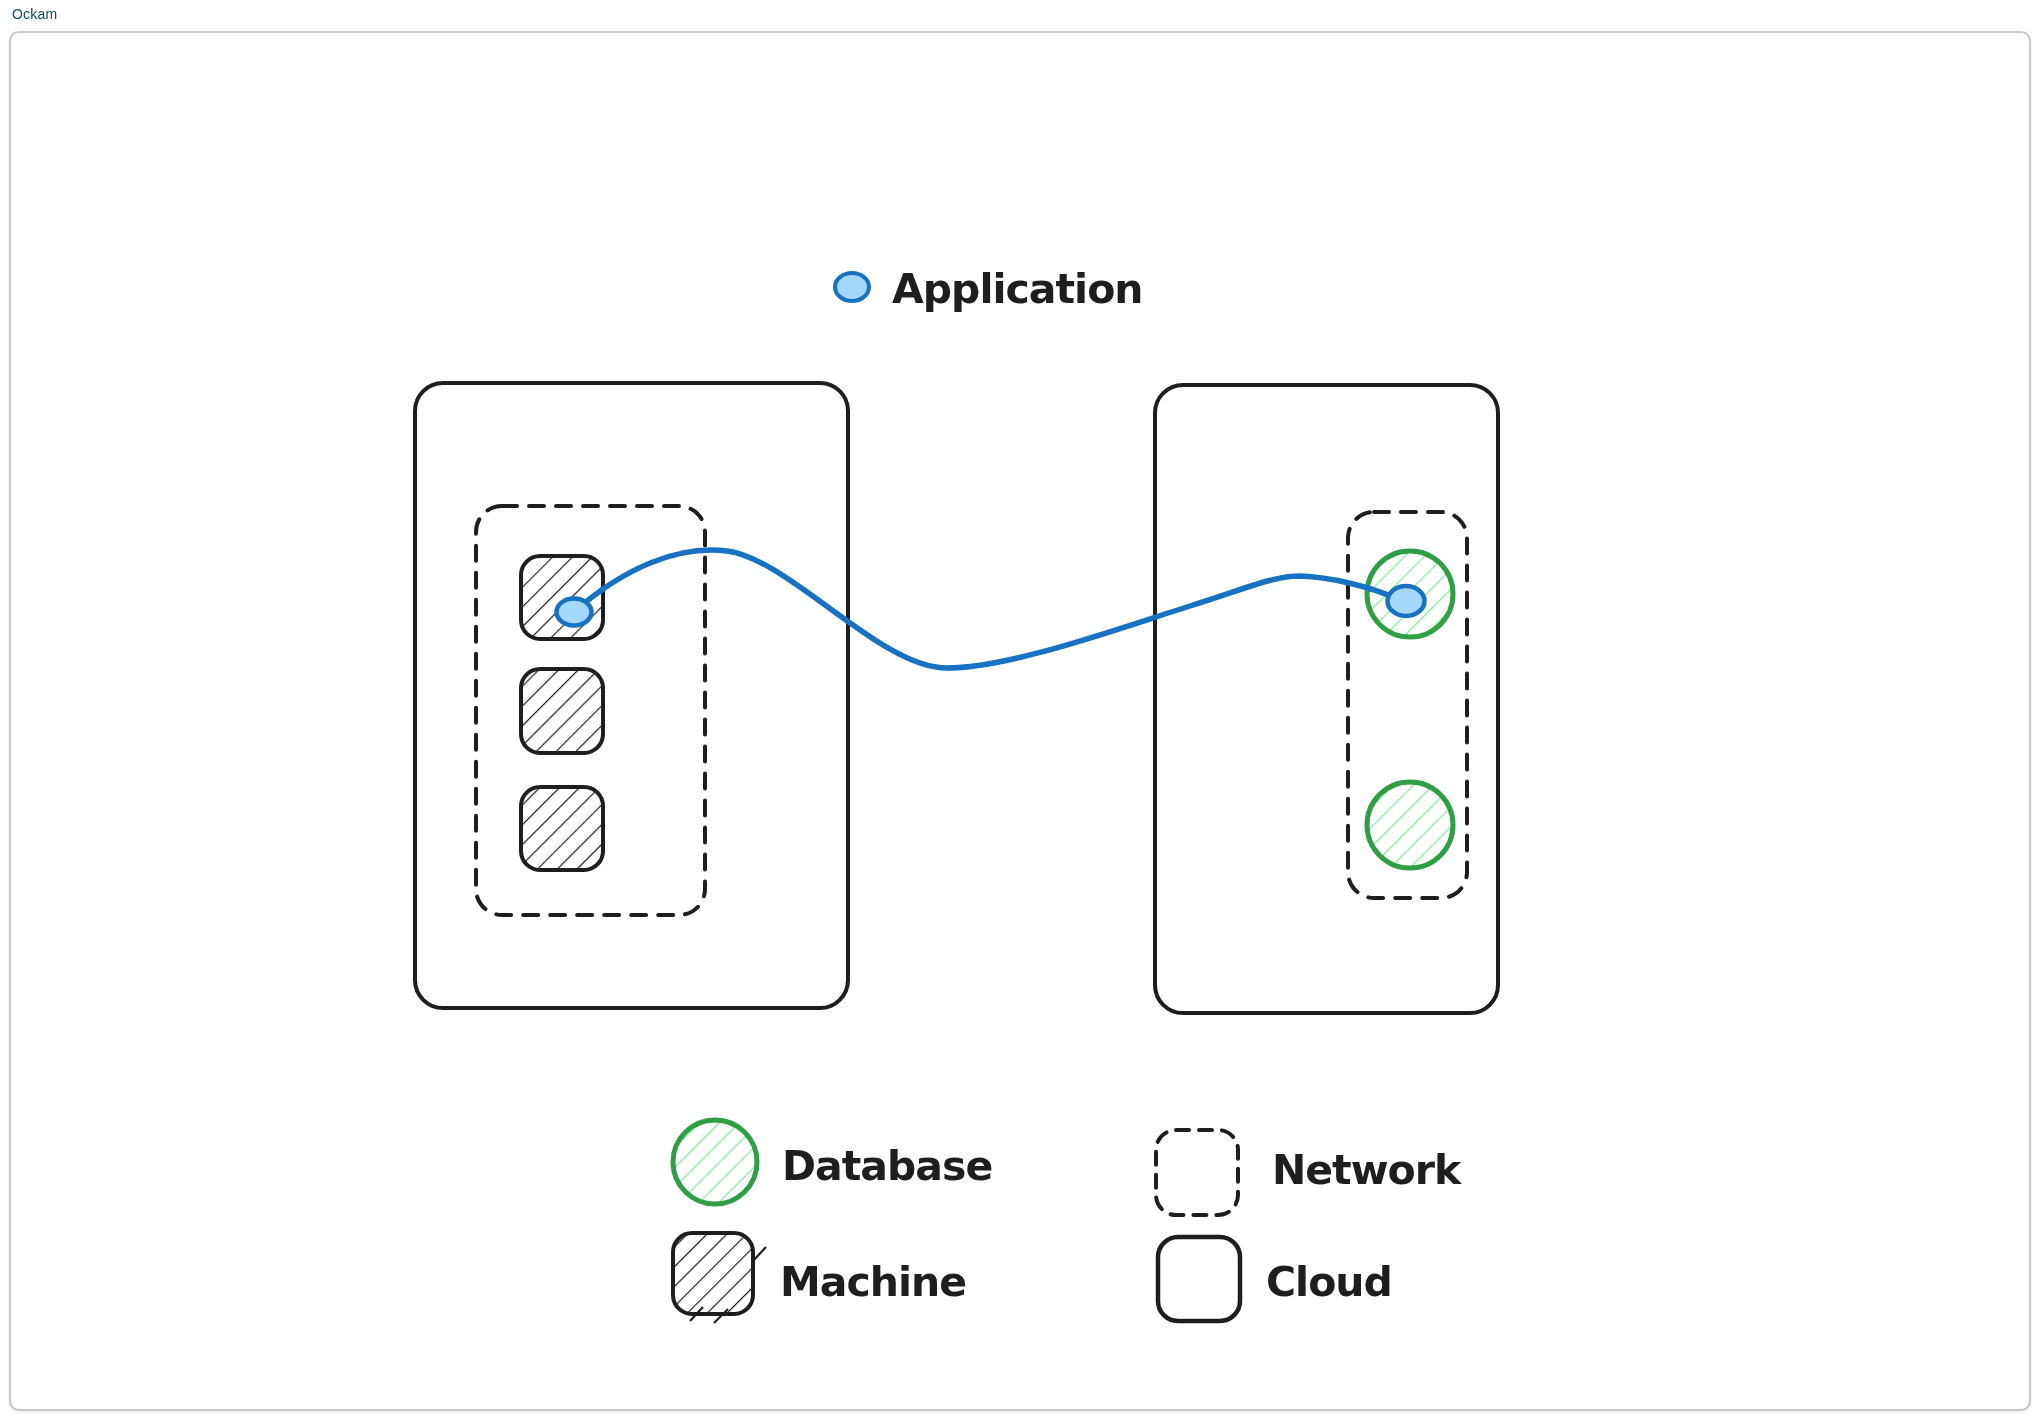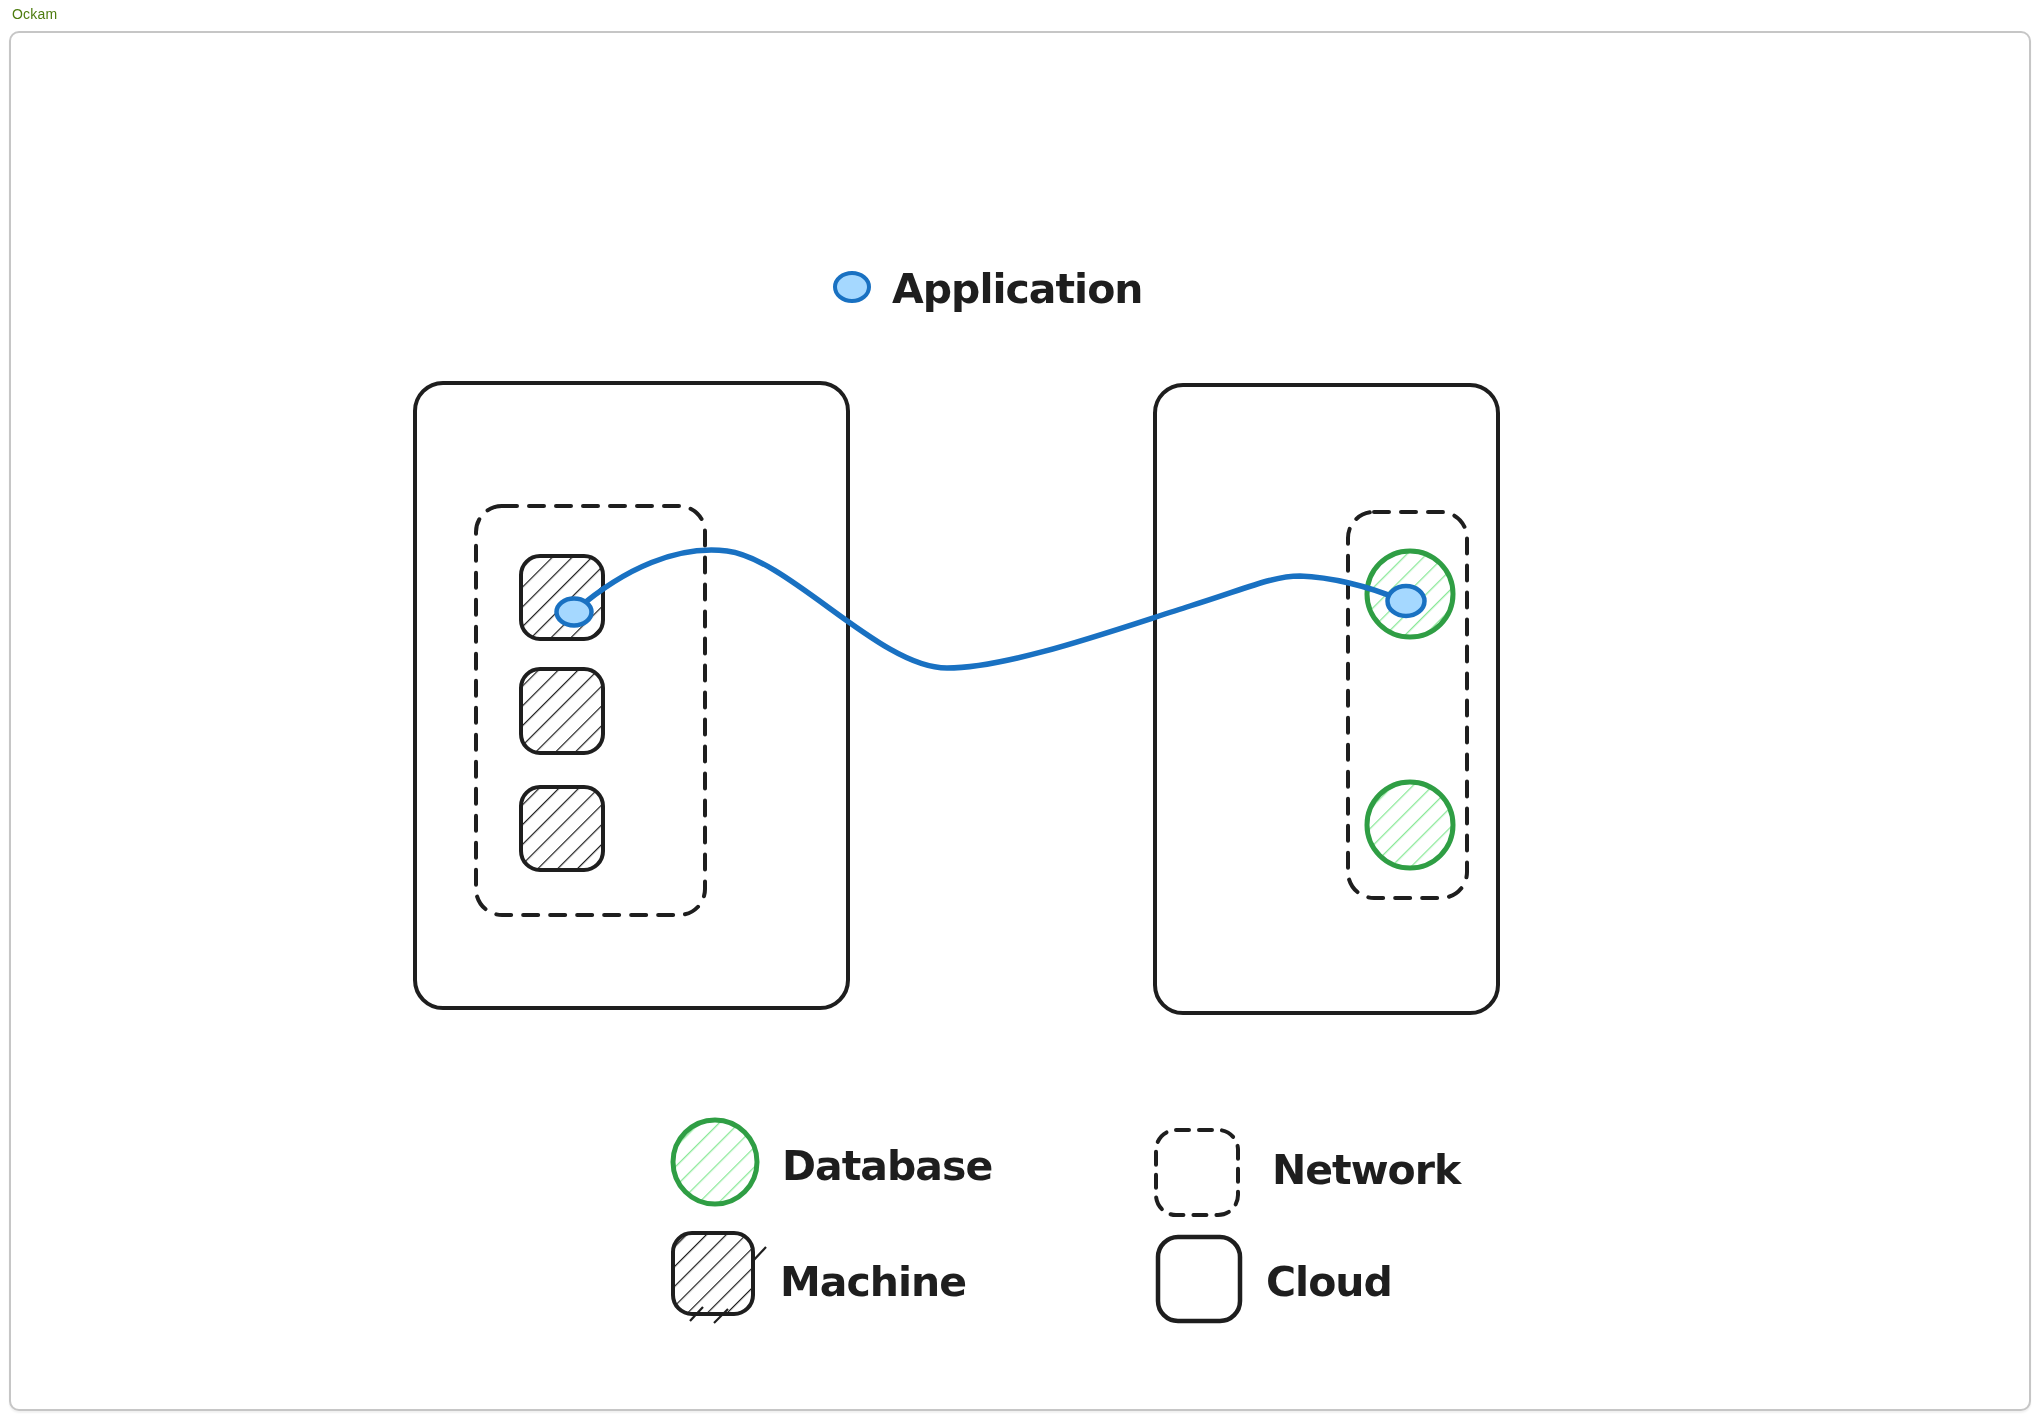--- a/index.html
+++ b/index.html
@@ -13,21 +13,21 @@
     width: 2039px;
     height: 1423px;
     background: #ffffff;
     overflow: hidden;
   }
   .canvas-label {
     position: absolute;
     left: 12px;
     top: 6px;
     font-size: 14px;
-    color: #4d7c0f;
+    color: #0c4a6e;
     letter-spacing: 0.2px;
     user-select: none;
   }
   .frame {
     position: absolute;
     left: 9px;
     top: 31px;
     width: 2018px;
     height: 1376px;
     border: 2px solid #c6c6c6;

